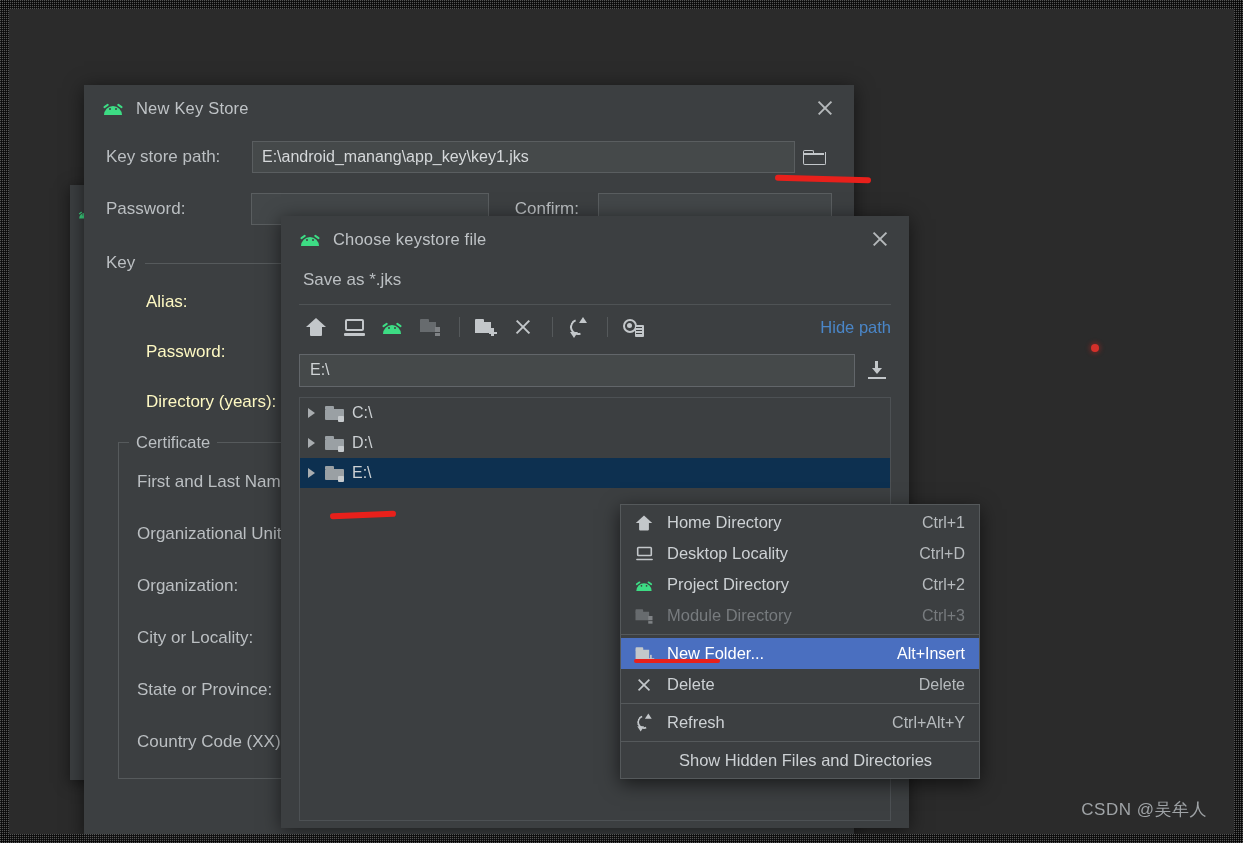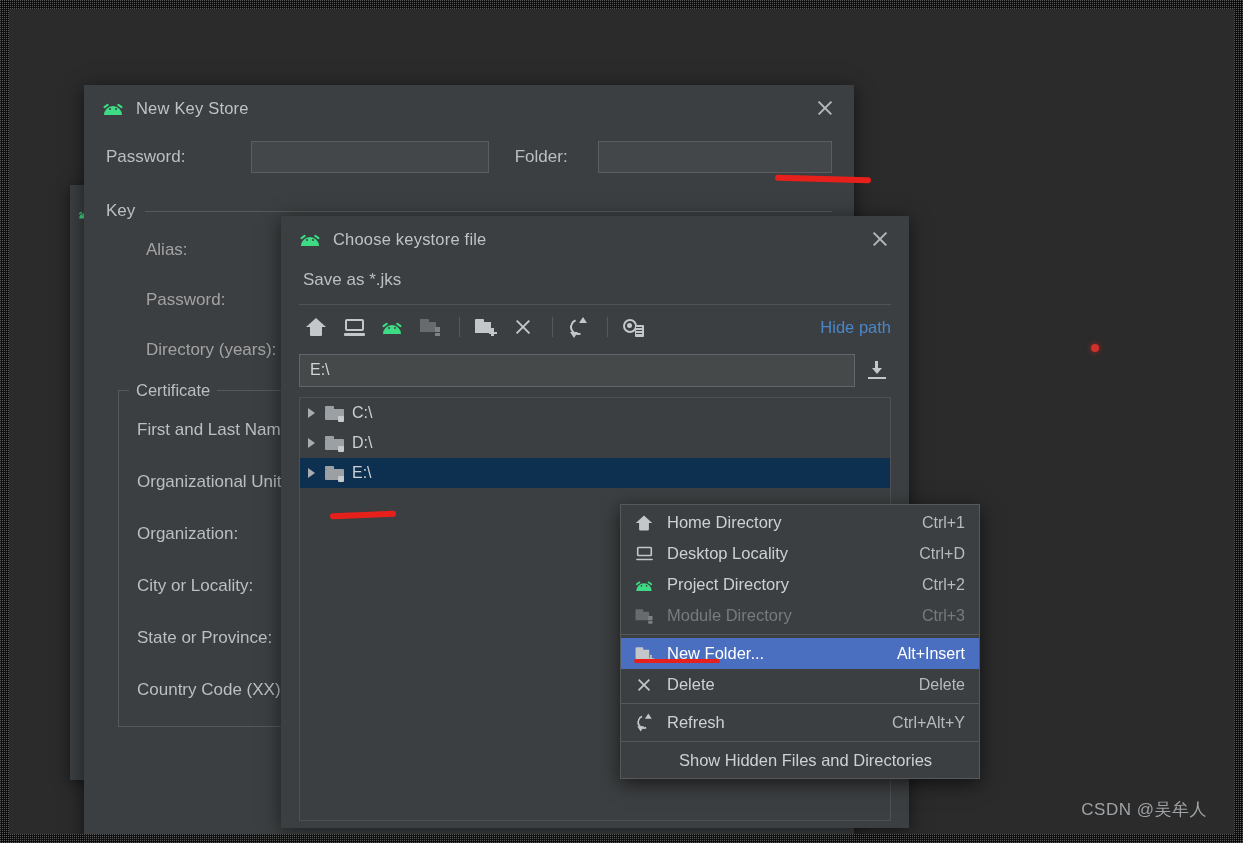--- a/index.html
+++ b/index.html
@@ -143,21 +143,21 @@
     display:flex; align-items:center;
     padding:0 22px; margin-top:14px; height:28px;
   }
   .section-head .t { font-size:17px; color:#bbbfc2; white-space:nowrap;}
   .section-head .rule { flex:1; height:1px; background:#565a5c; margin-left:10px;}
 
   .key-row {
     display:flex; align-items:center;
     padding-left:62px; height:50px;
   }
-  .key-row .lbl { font-size:17px; color:#a3a3a3; white-space:nowrap; }
+  .key-row .lbl { font-size:17px; color:#fef9c3; white-space:nowrap; }
 
   fieldset.cert {
     margin:6px 22px 0 34px;
     border:1px solid #565a5c;
     border-right:none;
     padding:4px 0 10px 0;
     min-width:0;
   }
   fieldset.cert > legend {
     font-size:16.5px; color:#bbbfc2;
@@ -443,25 +443,36 @@
         <div class="ant l"></div>
           <div class="ant r"></div>
         <div class="body"></div>
           <div class="eye l"></div>
           <div class="eye r"></div>
       </div>
       <div class="dlg-title">New Key Store</div>
       <div class="dlg-close"></div>
     </div>
 
+    <div class="nks-row">
+      <div class="nks-label" style="width:140px">Key store path:</div>
+      <div class="field" style="flex:1;margin-left:6px;">E:\android_manang\app_key\key1.jks</div>
+      <div class="browse-btn">
+        <div class="folder-open-glyph">
+          <div class="ft"></div>
+            <div class="fl"></div>
+            <div class="fb"></div>
+        </div>
+      </div>
+    </div>
 
     <div class="nks-row">
       <div class="nks-label" style="width:140px">Password:</div>
       <div class="field flat" style="width:240px;margin-left:6px;"></div>
-      <div class="nks-label" style="margin-left:26px;width:84px;">Folder:</div>
+      <div class="nks-label" style="margin-left:26px;width:84px;">Confirm:</div>
       <div class="field flat" style="width:236px;"></div>
     </div>
 
     <div class="section-head">
       <div class="t">Key</div>
       <div class="rule"></div>
     </div>
 
     <div class="key-row">
       <div class="lbl">Alias:</div>

